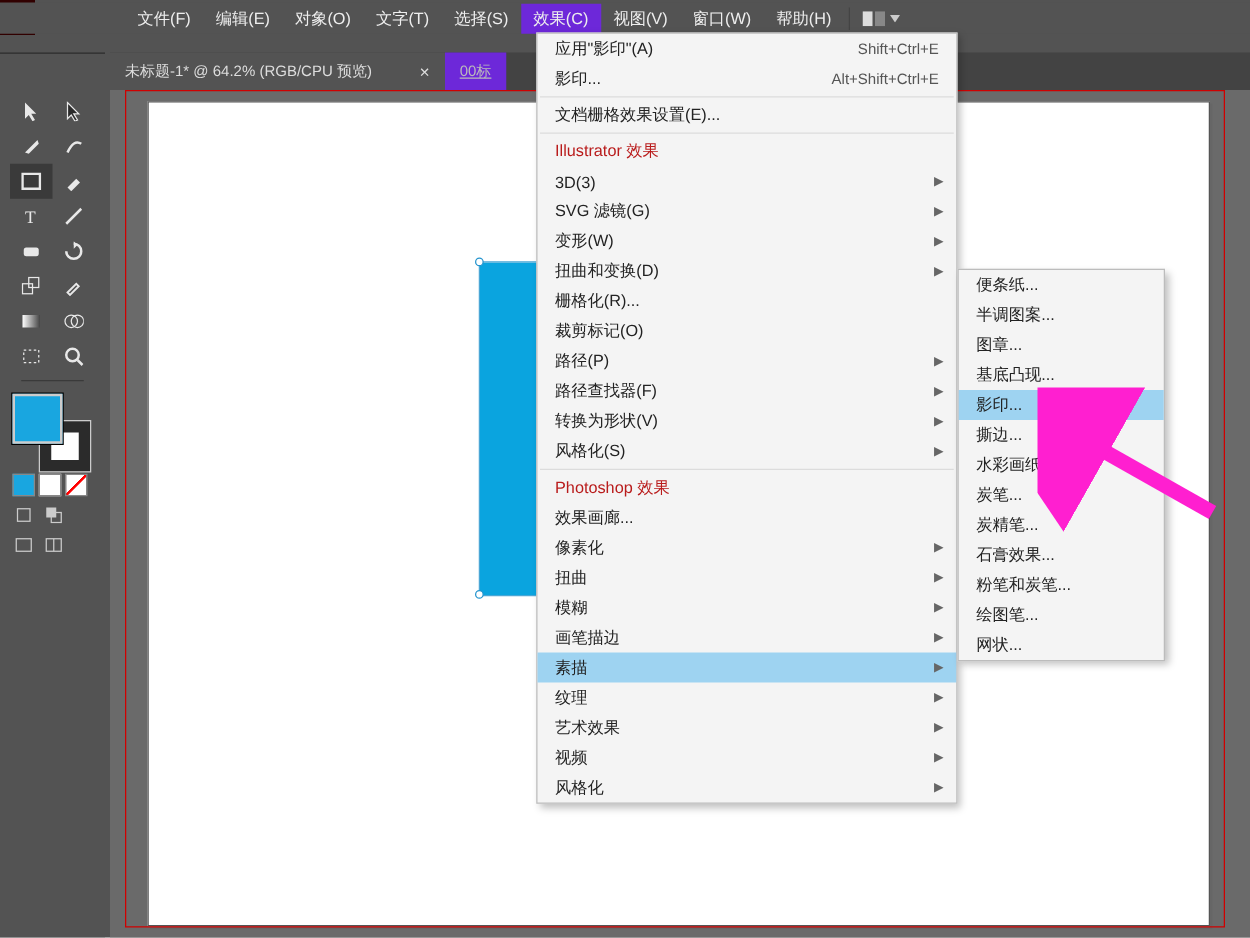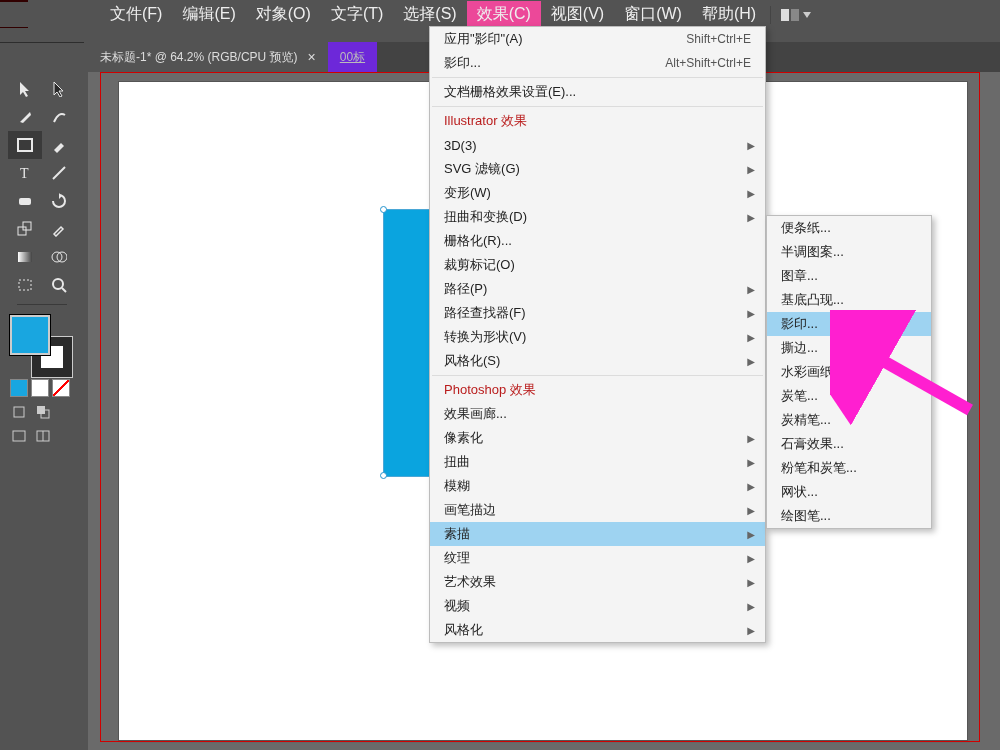--- a/index.html
+++ b/index.html
@@ -5,30 +5,30 @@
   * { box-sizing: border-box; margin: 0; padding: 0; user-select: none; }
   body { font-family: "Microsoft YaHei", Arial, sans-serif; font-size: 13px; background: #535353; width: 1000px; height: 750px; overflow: hidden; position: relative; }
   
   
   .appbar { height: 28px; background: #535353; display: flex; align-items: center; }
   .appbar .logo { width: 28px; height: 28px; background: #310000; display:flex; align-items:center; justify-content:center; color:#ff9a00; font-weight:bold; font-size:12px; }
   .appbar .home { width: 32px; display:flex; align-items:center; justify-content:center; color:#eee; }
   
   
   .menubar { height: 25px; background: #535353; display:flex; align-items:center; padding-left: 100px; position: absolute; top:2px; left:0; right:0; }
-  .menubar .menuitem { color:#eee; padding: 3px 10px; font-size:16px; cursor:default; }
-  .menubar .menuitem.active { background:#ec4899; }
+  .menubar .menuitem { color:#eee; padding: 3px 10px; font-size:13px; cursor:default; }
+  .menubar .menuitem.active { background:#6d28d9; }
   .menubar .sep { width:1px; height:18px; background:#444; margin: 0 4px; }
   .menubar .view-toggle { color:#ccc; margin-left:6px; display:flex; align-items:center; gap:4px;}
   .view-toggle svg { display:block; }
   
   
   .tabrow { position:absolute; top:42px; left:88px; right:0; height:30px; background:#434343; display:flex; align-items:center; }
   .tab { display:flex; align-items:center; padding:0 12px; height:30px; color:#ddd; font-size:12px; }
-  .tab.active { background:#535353; }
+  .tab.active { background:#535353;gap:28px; }
   .tab .close { margin-left:10px; color:#ddd; font-size:14px; }
   .tab.second { background:#6d28d9; color:#bbb;text-decoration:underline; }
   
   
   .toolbar { position:absolute; top:42px; left:0; width:84px; bottom:0; background:#535353; border-top:1px solid #2d2d2d; }
   .toolgrid { margin-top:32px; width:68px; margin-left:8px; display:grid; grid-template-columns:1fr 1fr; }
   .toolgrid .tool { height:28px; display:flex; align-items:center; justify-content:center; color:#ddd; }
   .toolgrid .tool.sel { background:#3a3a3a; }
   .toolgrid .div { grid-column: 1 / span 2; height:10px; display:flex; align-items:center; justify-content:center;}
   .toolgrid .div::before { content:""; width:50px; height:1px; background:#3a3a3a; }
@@ -377,24 +377,24 @@
   <div class="row">
       <span>炭精笔...</span>
     </div>
   <div class="row">
       <span>石膏效果...</span>
     </div>
   <div class="row">
       <span>粉笔和炭笔...</span>
     </div>
   <div class="row">
+      <span>绘图笔...</span>
+    </div>
+  <div class="row">
       <span>网状...</span>
-    </div>
-  <div class="row">
-      <span>绘图笔...</span>
     </div>
 </div>
 
 <svg class="annot" width="160" height="120">
   <defs>
       <marker id="ah" markerWidth="14" markerHeight="14" refX="3" refY="6" orient="auto">
         <path d="M0 0 L12 6 L0 12 Z" fill="#ff1fd0"></path>
       </marker>
     </defs>
   <line x1="140" y1="100" x2="25" y2="35" stroke="#ff1fd0" stroke-width="12" marker-end="url(#ah)"></line>

